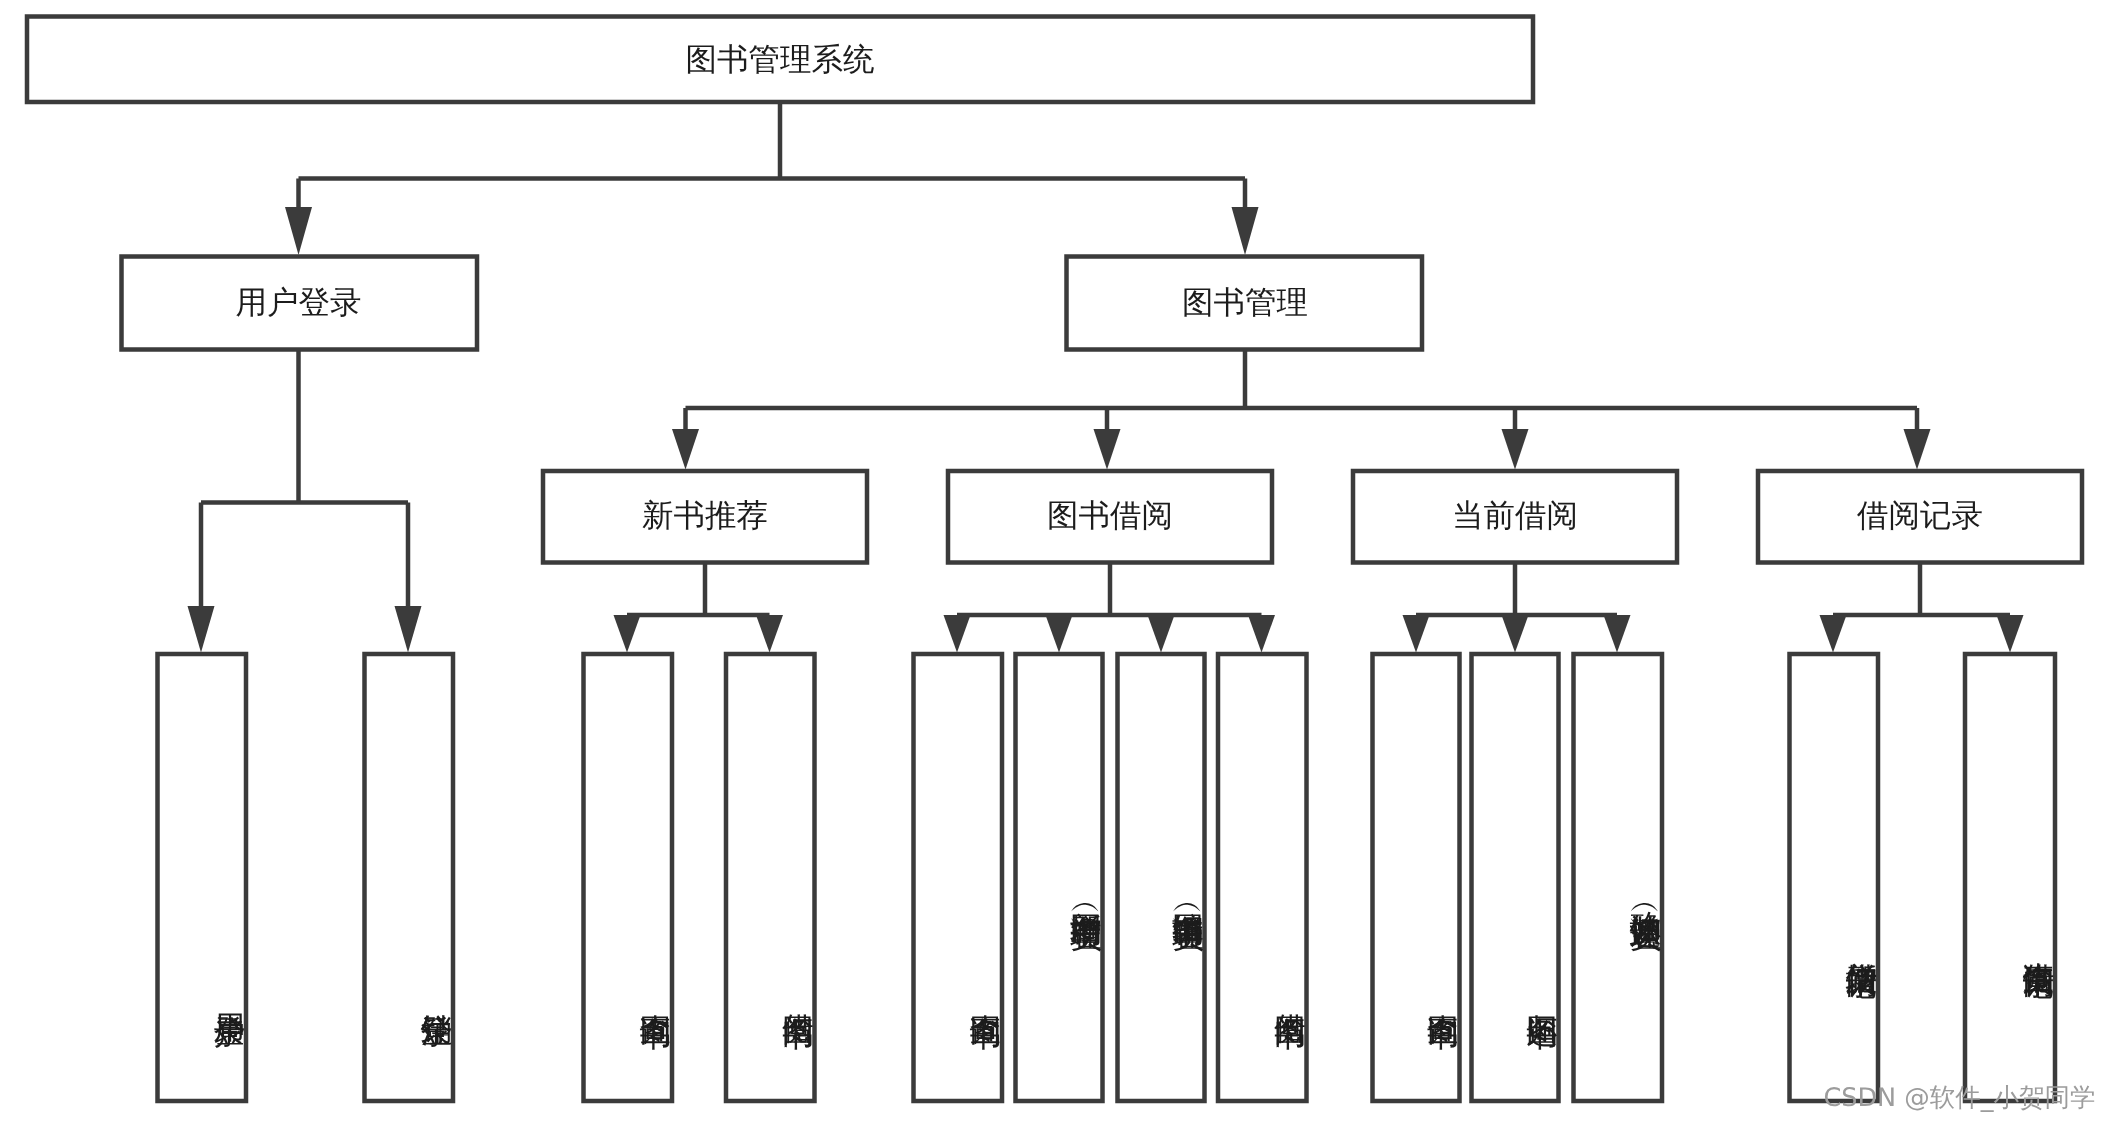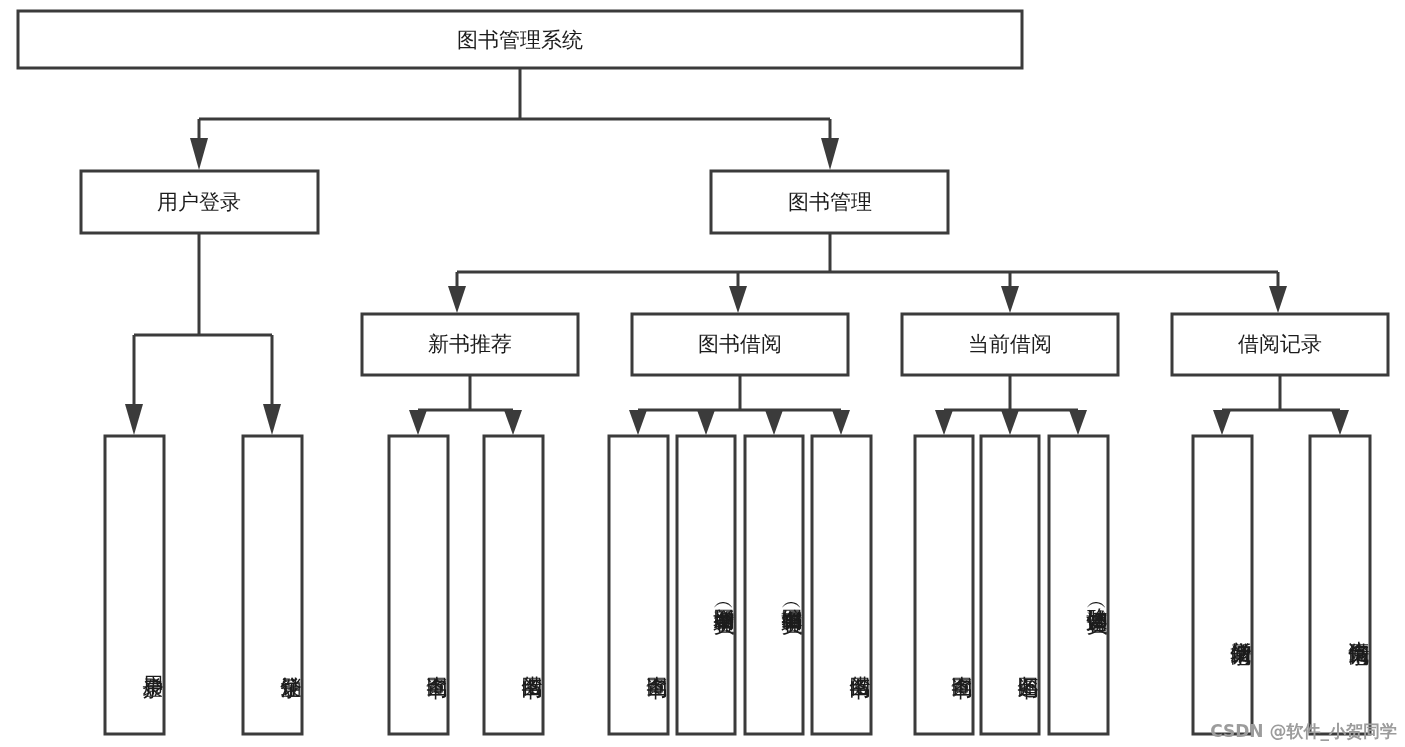--- a/index.html
+++ b/index.html
@@ -65,21 +65,20 @@
     pointer-events: none;
   }
   .watermark {
     position: absolute;
     right: 8px;
     bottom: 4px;
     font-family: "DejaVu Sans", "Liberation Sans", sans-serif;
     font-size: 17px;
     color: #9c9c9c;
     white-space: nowrap;
-    font-weight: bold;
   }
 </style>
 </head>
 <body>
 
 <div id="diagram-root">
 
   <svg id="flow-svg" viewBox="0 0 1405 747" xmlns="http://www.w3.org/2000/svg">
 
     <g>

